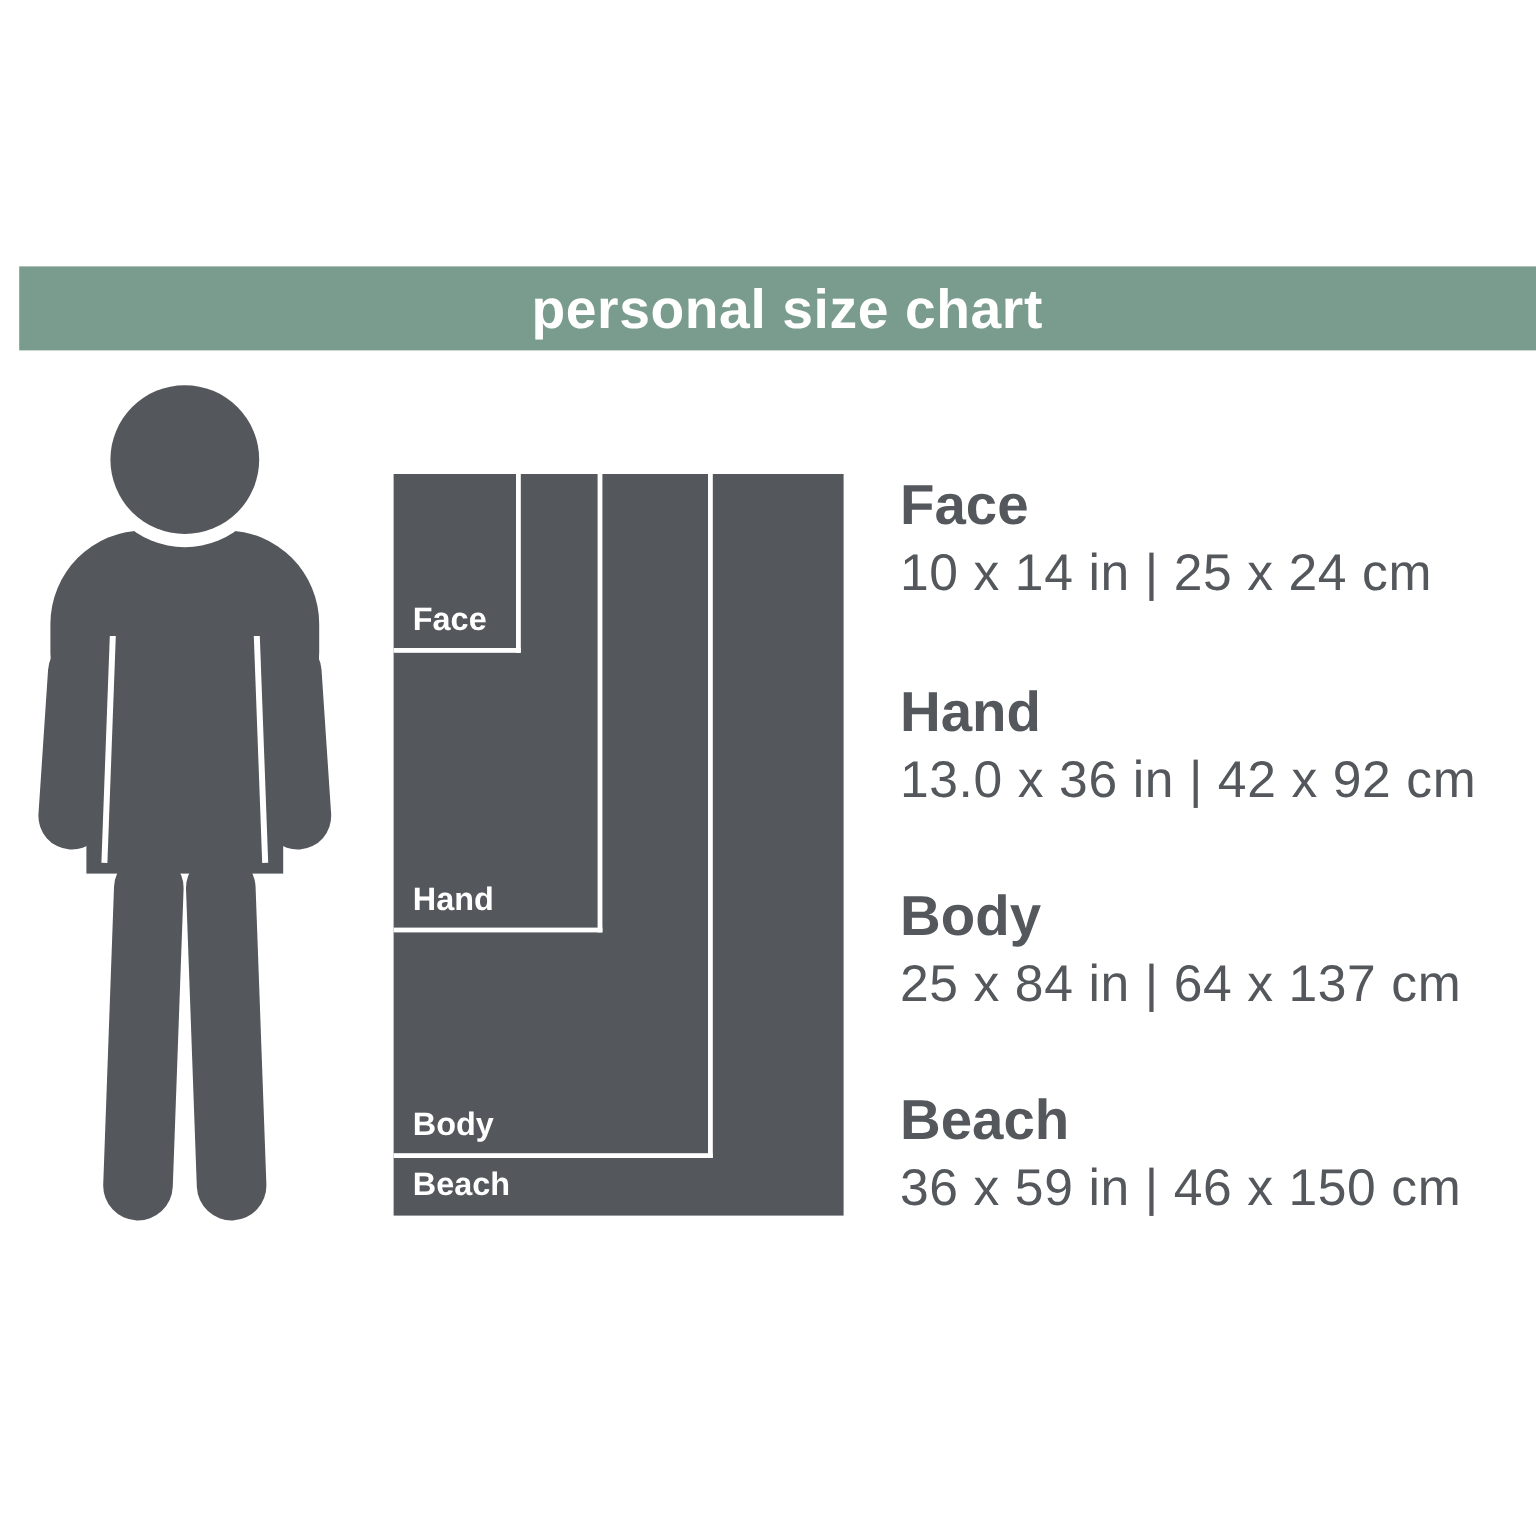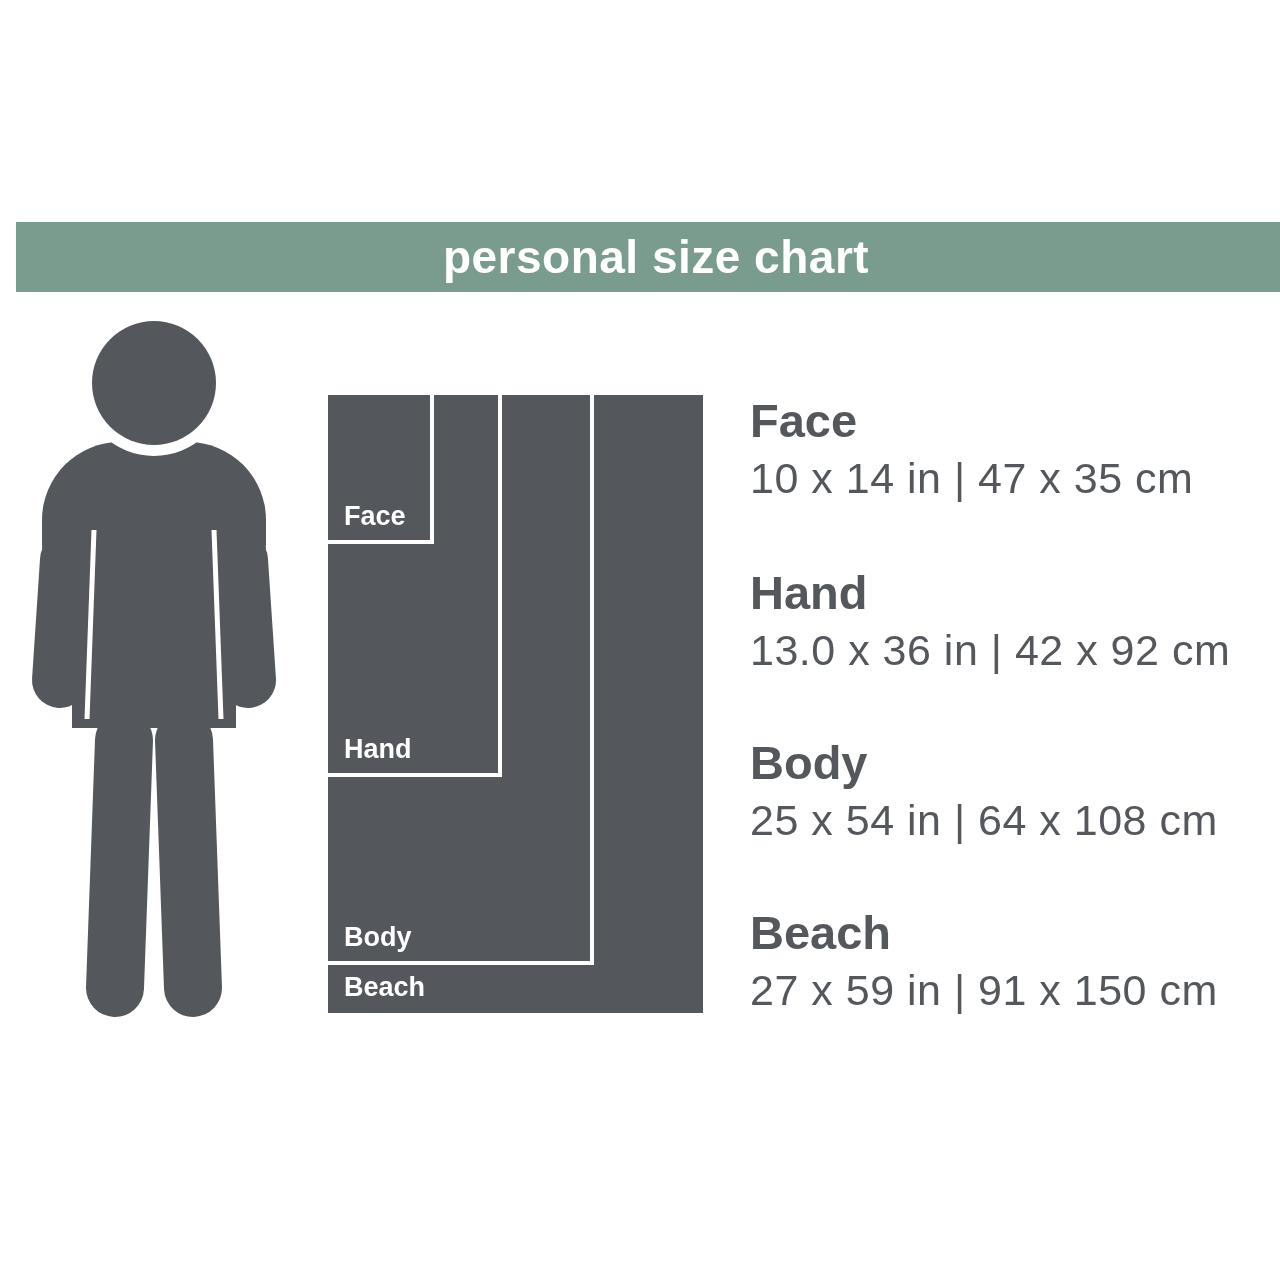--- a/index.html
+++ b/index.html
@@ -129,28 +129,28 @@
       <div class="box-label">Hand</div>
     </div>
     <div class="size-box face">
       <div class="box-label">Face</div>
     </div>
     <div class="beach-label">Beach</div>
   </div>
 
   <div class="entry e0">
     <div class="entry-name">Face</div>
-    <div class="entry-dims">10 x 14 in | 47 x 35 cm</div>
+    <div class="entry-dims">10 x 14 in | 25 x 24 cm</div>
   </div>
   <div class="entry e1">
     <div class="entry-name">Hand</div>
     <div class="entry-dims">13.0 x 36 in | 42 x 92 cm</div>
   </div>
   <div class="entry e2">
     <div class="entry-name">Body</div>
-    <div class="entry-dims">25 x 54 in | 64 x 108 cm</div>
+    <div class="entry-dims">25 x 84 in | 64 x 137 cm</div>
   </div>
   <div class="entry e3">
     <div class="entry-name">Beach</div>
-    <div class="entry-dims">27 x 59 in | 91 x 150 cm</div>
+    <div class="entry-dims">36 x 59 in | 46 x 150 cm</div>
   </div>
 
 </div>
 
 </body></html>

